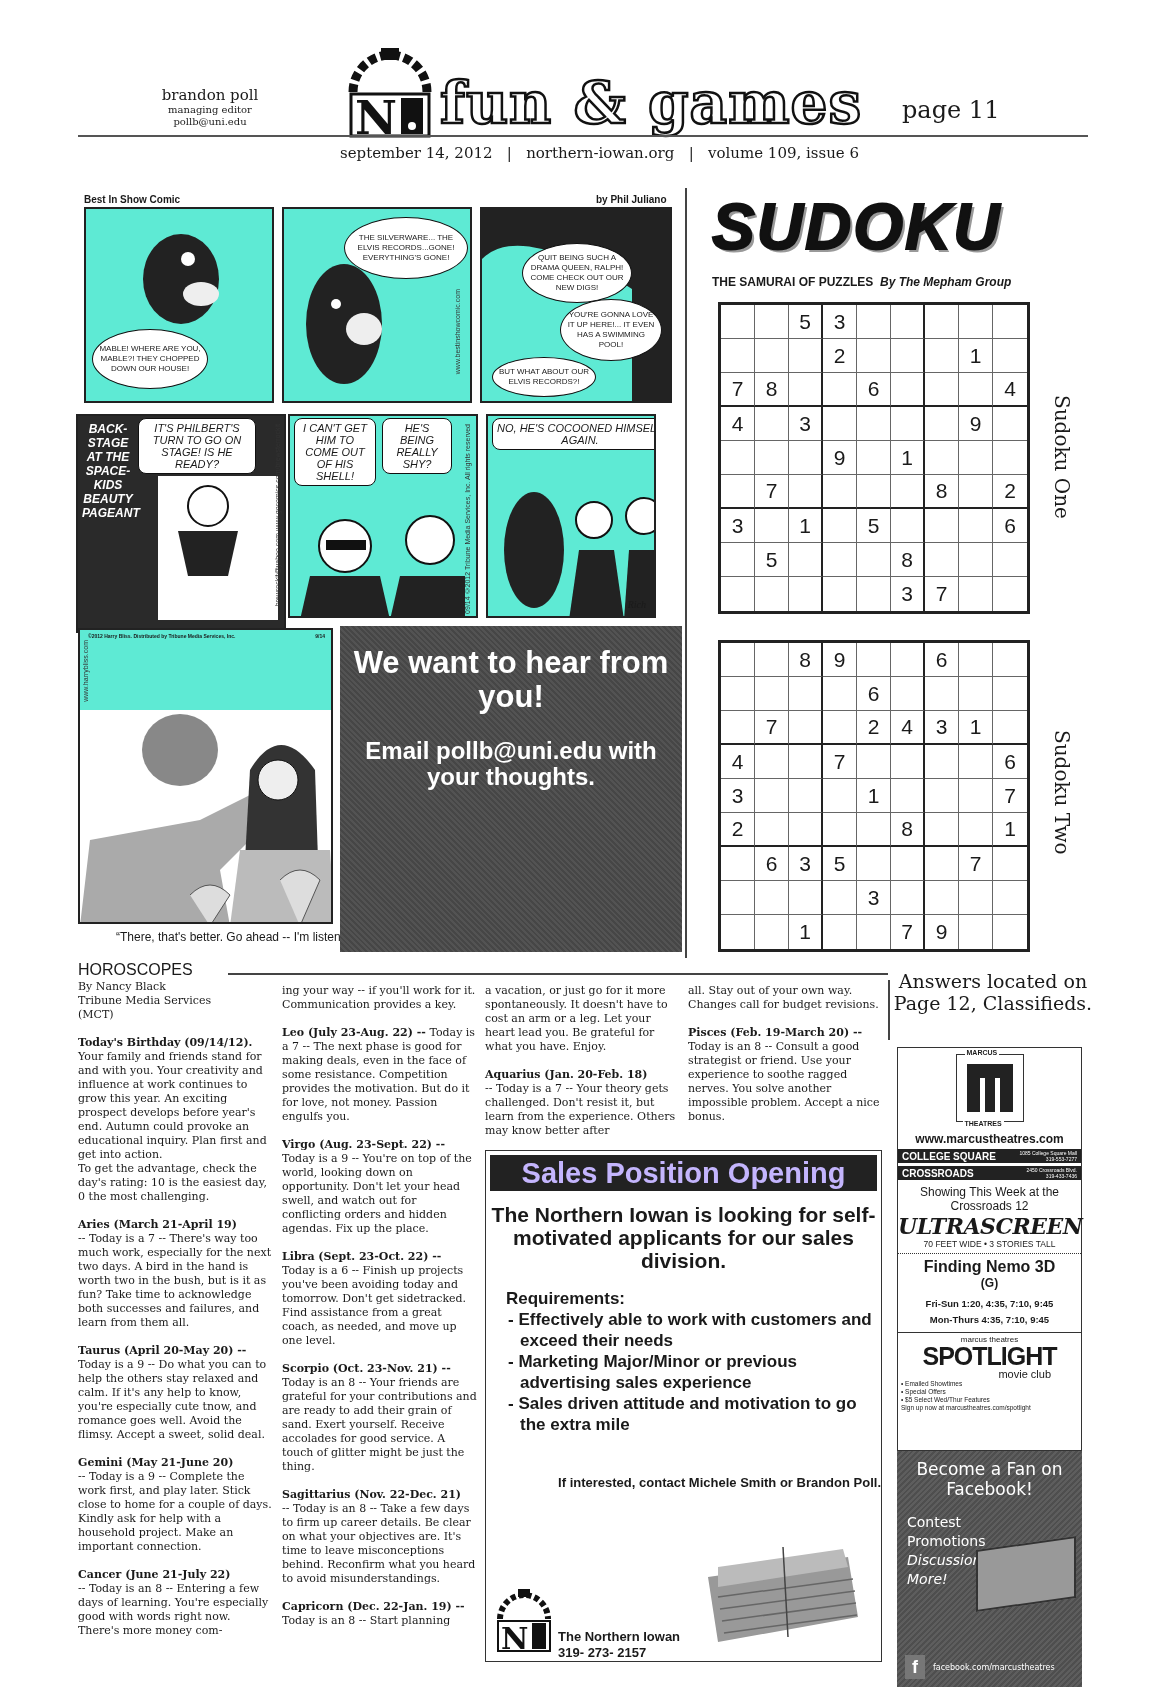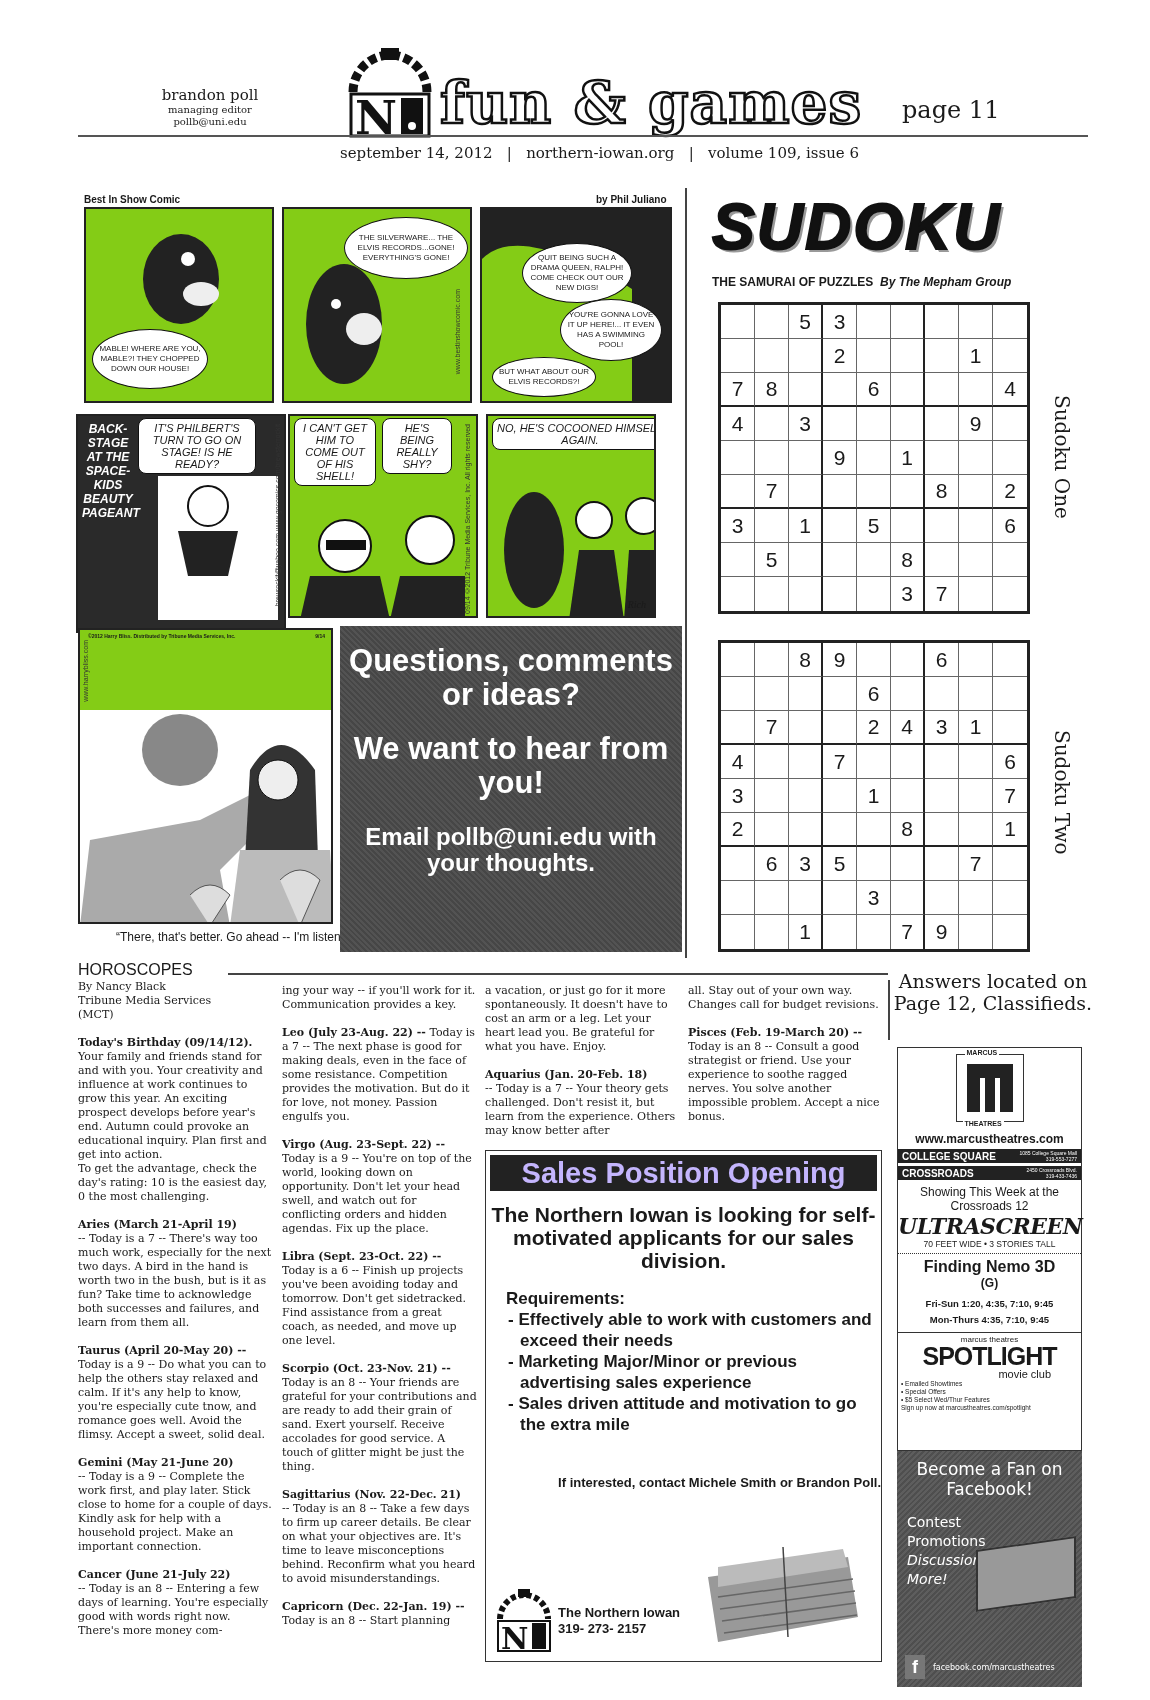--- a/index.html
+++ b/index.html
@@ -10,21 +10,21 @@
   .mast-left .name { font-family: "DejaVu Serif", serif; font-size: 15px; }
   .mast-left .role, .mast-left .email { font-family: "DejaVu Serif", serif; font-size: 10px; line-height: 12px; }
   .logo { position: absolute; left: 345px; top: 42px; width: 90px; height: 96px; }
   .mast-title { position: absolute; left: 440px; top: 68px; font-family: "DejaVu Serif", serif; font-weight: bold; font-size: 58px; letter-spacing: 1px; color: #fff; -webkit-text-stroke: 2.5px #111; line-height: 70px; }
   .page-num { position: absolute; left: 902px; top: 96px; font-family: "DejaVu Serif", serif; font-size: 24px; }
   .mast-rule { position: absolute; left: 78px; top: 135px; width: 1010px; height: 2px; background: #555; }
   .dateline { position: absolute; left: 340px; top: 144px; font-family: "DejaVu Serif", serif; font-size: 15px; white-space: pre; }
 
   
   .strip-head { position: absolute; font-family: "Liberation Sans", sans-serif; font-weight: bold; font-size: 10px; }
-  .panel { position: absolute; border: 2px solid #222; background: #84cc16; overflow: hidden; }
+  .panel { position: absolute; border: 2px solid #222; background: #5eead4; overflow: hidden; }
   .panel.dark { background: #2a2a2a; }
   .bubble { position: absolute; background: #fff; border: 1.5px solid #111; border-radius: 50%; font-family: "Liberation Sans", sans-serif; font-size: 8px; text-align: center; display: flex; align-items: center; justify-content: center; padding: 4px; line-height: 10px; text-transform: uppercase; }
   .rect-bubble { position: absolute; background: #fff; border: 1.5px solid #111; border-radius: 8px; font-family: "Liberation Sans", sans-serif; font-style: italic; font-size: 11px; text-align: center; padding: 3px 4px; line-height: 12px; }
   .side-caption { position: absolute; color: #fff; font-family: "Liberation Sans", sans-serif; font-weight: bold; font-style: italic; font-size: 12px; line-height: 14px; text-align: center; }
   .vert-credit { position: absolute; font-family: "Liberation Sans", sans-serif; font-size: 7px; color: #333; writing-mode: vertical-rl; transform: rotate(180deg); white-space: nowrap; }
   .figure { position: absolute; }
 
   .cartoon-credit { position: absolute; font-family: "Liberation Sans", sans-serif; font-size: 5px; font-weight: bold; }
   .cartoon-caption { position: absolute; left: 90px; top: 930px; width: 300px; text-align: center; font-family: "Liberation Sans", sans-serif; font-size: 12px; }
 
@@ -54,21 +54,21 @@
   .hcol b { font-weight: bold; }
   .byline { margin-bottom: 14px; }
 
   
   .sales { position: absolute; left: 485px; top: 1150px; width: 397px; height: 512px; border: 1.5px solid #333; font-family: "Liberation Sans", sans-serif; }
   .sales .head { margin: 4px; background: #222; color: #c4b5fd; font-size: 29px; font-weight: bold; text-align: center; line-height: 36px; }
   .sales .lead { font-size: 21px; font-weight: bold; text-align: center; line-height: 23px; margin-top: 12px; }
   .sales .req { font-size: 17px; font-weight: bold; margin: 16px 0 0 20px; line-height: 21px; }
   .sales .req div.item { padding-left: 14px; text-indent: -12px; }
   .sales .contact { font-size: 13px; font-weight: bold; text-align: right; margin-top: 40px; line-height: 16px; }
-  .sales .ni { position: absolute; left: 72px; bottom: 24px; font-size: 13px; font-weight: bold; line-height: 16px; }
+  .sales .ni { position: absolute; left: 72px; bottom: 0; font-size: 13px; font-weight: bold; line-height: 16px; }
   .sales .papers { position: absolute; right: 18px; bottom: 14px; width: 165px; height: 110px; }
 
   
   .answers { position: absolute; left: 893px; top: 970px; width: 200px; text-align: center; font-family: "DejaVu Serif", serif; font-size: 19px; line-height: 22px; }
   .marcus { position: absolute; left: 897px; top: 1047px; width: 185px; height: 404px; border: 1.5px solid #333; font-family: "Liberation Sans", sans-serif; text-align: center; }
   .mlogo { margin: 6px auto 0; width: 68px; height: 68px; border: 1.5px solid #333; position: relative; }
   .mlogo .mt { position: absolute; top: -6px; left: 8px; background: #fff; font-size: 7px; font-weight: bold; padding: 0 2px; }
   .mlogo .mb { position: absolute; bottom: -6px; left: 6px; background: #fff; font-size: 7px; font-weight: bold; padding: 0 2px; }
   .mlogo .m { position: absolute; left: 10px; top: 9px; width: 46px; height: 48px; background: #222; }
   .mlogo .m::before, .mlogo .m::after { content: ""; position: absolute; top: 14px; width: 5px; height: 34px; background: #fff; }
@@ -194,21 +194,20 @@
     <path d="M170 60 Q200 10 235 60 L238 150 L165 150 Z" fill="#333"></path>
     <circle cx="198" cy="70" r="20" fill="#eee" stroke="#111"></circle>
     <path d="M150 216 L160 140 L250 140 L255 216 Z" fill="#bbb"></path>
     <path d="M110 185 Q130 165 150 185 L130 216" fill="#ddd" stroke="#555"></path>
     <path d="M200 170 Q220 150 240 170 L220 216" fill="#ddd" stroke="#555"></path>
   </svg>
 </div>
 <div class="cartoon-caption">“There, that's better. Go ahead -- I'm listening.”</div>
 
 <div class="promo">
-  <div class="q">Questions, comments or ideas?</div>
   <div class="w">We want to hear from you!</div>
   <div class="e">Email pollb@uni.edu with your thoughts.</div>
 </div>
 
 <div class="col-rule" style="left:685px;top:188px;width:1.5px;height:770px;"></div>
 
 <div class="sudoku-logo">SUDOKU</div>
 <div class="sudoku-tag"><span>THE SAMURAI OF PUZZLES</span>  <i>By The Mepham Group</i></div>
 
 <div class="grid" id="grid0" style="left:718px;top:302px;">

